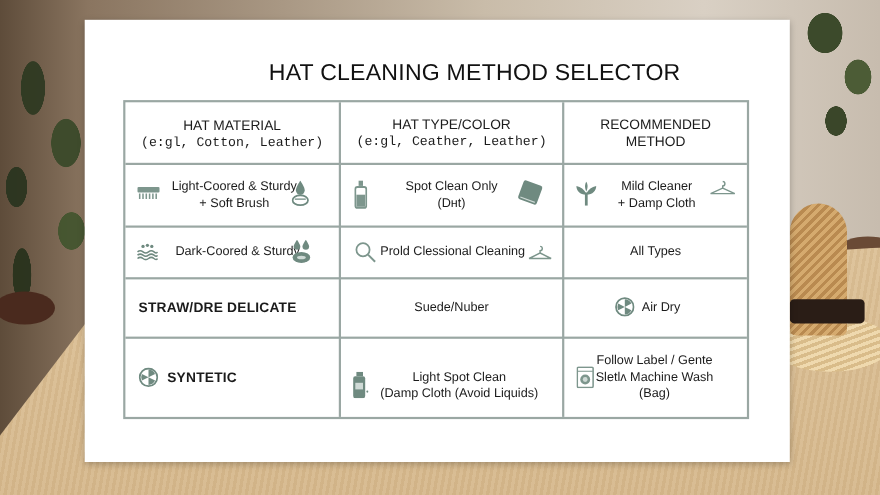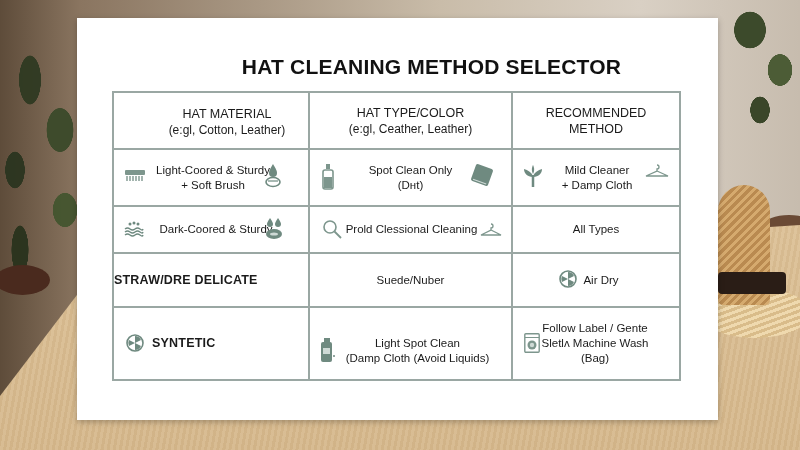--- a/index.html
+++ b/index.html
@@ -68,37 +68,37 @@
     }
 
     
     .card {
       position: absolute; left: 77px; top: 18px; width: 641px; height: 402px;
       background: #ffffff;
       box-shadow: 0 2px 6px rgba(0,0,0,0.25);
     }
     .title {
       position: absolute; left: 0; top: 37px; width: 709px;
-      text-align: center; font-size: 21px; font-weight: bold; color: #111;
+      text-align: center; font-size: 21px; font-weight: normal; color: #111;
       letter-spacing: 0.2px;
     }
     .grid {
       position: absolute; left: 35px; top: 73px; width: 569px; height: 290px;
       border: 2px solid #9aa7a3;
     }
     .vline, .hline { position: absolute; background: #9aa7a3; }
     .vline { top: 0; width: 2px; height: 100%; }
     .hline { left: 0; height: 2px; width: 100%; }
     .cell {
       position: absolute; display: flex; align-items: center; justify-content: center;
       text-align: center; color: #1b1b1b; font-size: 11.5px; line-height: 15px;
     }
     .cell .txt { display: block; }
     .hdr { font-size: 12.5px; line-height: 16px; }
-    .hdr .sub { font-size: 12px; }
+    .hdr .sub { font-size: 12px; font-family: Liberation Mono, monospace; }
     .bold-lbl { font-size: 12.5px; font-weight: bold; letter-spacing: 0.2px; }
     .icon { position: absolute; display: block; }
     .icon svg { display: block; }
   </style>
 </head>
 <body>
 
 <div class="bg-wall"></div>
 <div class="plant-left"></div>
 <div class="pot-left"></div>
@@ -117,21 +117,21 @@
 
   <div class="grid">
 
     <div class="vline" style="left:194px"></div>
     <div class="vline" style="left:397px"></div>
     <div class="hline" style="top:55px"></div>
     <div class="hline" style="top:112px"></div>
     <div class="hline" style="top:159px"></div>
     <div class="hline" style="top:213px"></div>
 
-    <div class="cell hdr" style="left:16px;top:0;width:194px;height:58px">
+    <div class="cell hdr" style="left:0;top:0;width:194px;height:58px">
       <div>
         <span class="txt">HAT MATERIAL</span>
         <span class="txt sub">(e:gl, Cotton, Leather)</span>
       </div>
     </div>
     <div class="cell hdr" style="left:196px;top:0;width:201px;height:55px">
       <div>
         <span class="txt">HAT TYPE/COLOR</span>
         <span class="txt sub">(e:gl, Ceather, Leather)</span>
       </div>
@@ -249,21 +249,21 @@
             <path d="M11 1 a2 2 0 1 1 0 4 v2 L1 12 H21 L11 7" fill="none" stroke="#7d968d" stroke-width="1.3"></path>
           </svg>
       </span>
     </div>
     <div class="cell" style="left:399px;top:114px;width:166px;height:45px">
       <div>
         <span class="txt">All Types</span>
       </div>
     </div>
 
-    <div class="cell bold-lbl" style="left:0;top:161px;width:194px;height:52px;justify-content:flex-start;">
+    <div class="cell bold-lbl" style="left:0;top:161px;width:194px;height:52px;justify-content:flex-start;padding-left:12px">
       <span class="txt">STRAW/DRE DELICATE</span>
     </div>
     <div class="cell" style="left:196px;top:161px;width:201px;height:52px">
       <span class="txt">Suede/Nuber</span>
     </div>
     <div class="cell" style="left:399px;top:161px;width:136px;height:52px">
       <span class="icon" style="left:46px;top:16px">
         <svg width="18" height="18" viewBox="0 0 18 18">
             <circle cx="9" cy="9" r="8" fill="none" stroke="#6f8a80" stroke-width="1.6"></circle>
             <path d="M9 9 L9 2 A7 7 0 0 1 15 6Z" fill="#6f8a80"></path>

